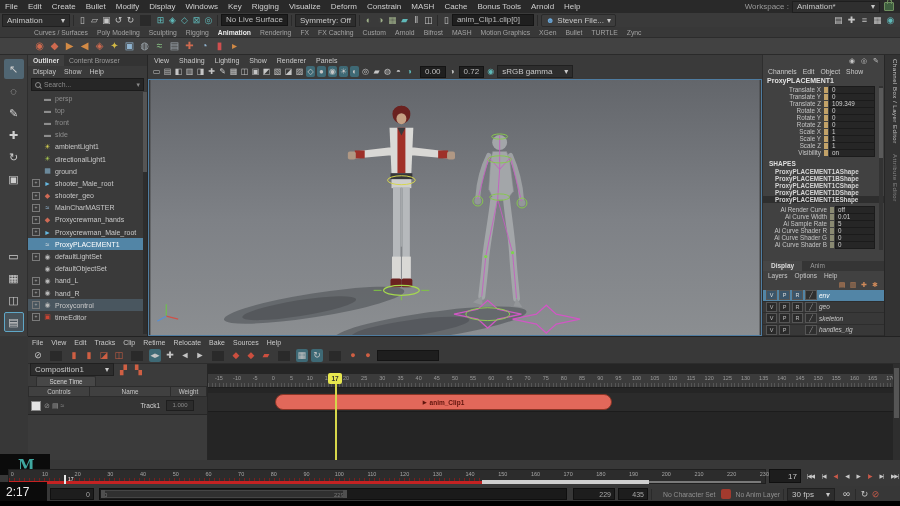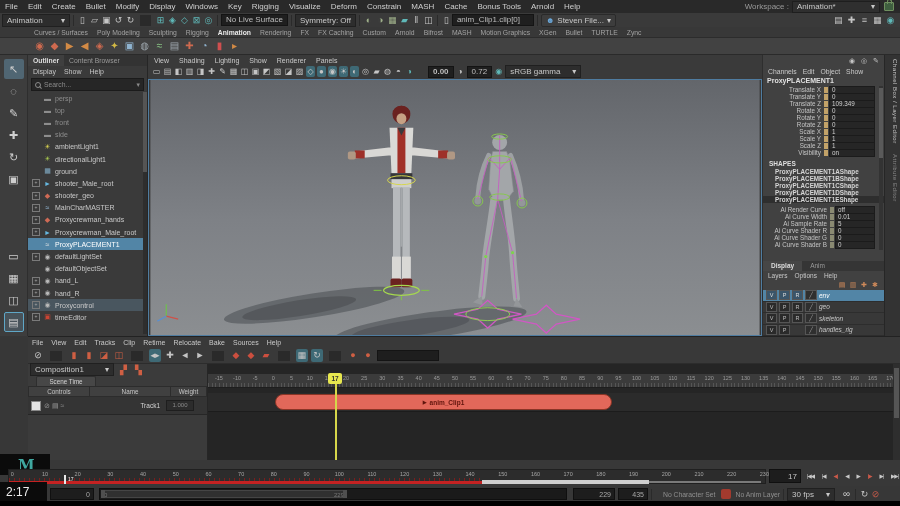--- a/index.html
+++ b/index.html
@@ -445,21 +445,21 @@
           <span class="icon hl">●</span>
           <span class="icon hl">◉</span>
           <span class="icon hl">☀</span>
           <span class="icon hl">◐</span>
           <span class="icon">◎</span>
           <span class="icon">▰</span>
           <span class="icon">◍</span>
           <span class="icon">◓</span>
           <span class="icon" style="color: rgb(95, 184, 184);">◑</span>
         </div>
-      <span class="fieldbox" style="margin-left:12px;font-weight:bold;">0.00</span>
+      <span class="fieldbox" style="margin-left:4px;">0.00</span>
       <span class="icon">◑</span>
       <span class="fieldbox">0.72</span>
       <span class="icon" style="color:#5fb8b8;">◉</span>
       <span class="dropbox" style="width:66px;justify-content:space-between;">
           <span>sRGB gamma</span>
           <span>▾</span>
         </span>
     </div>
     <div class="vp-canvas">
       <svg width="612" height="255" viewBox="0 0 614 257">

